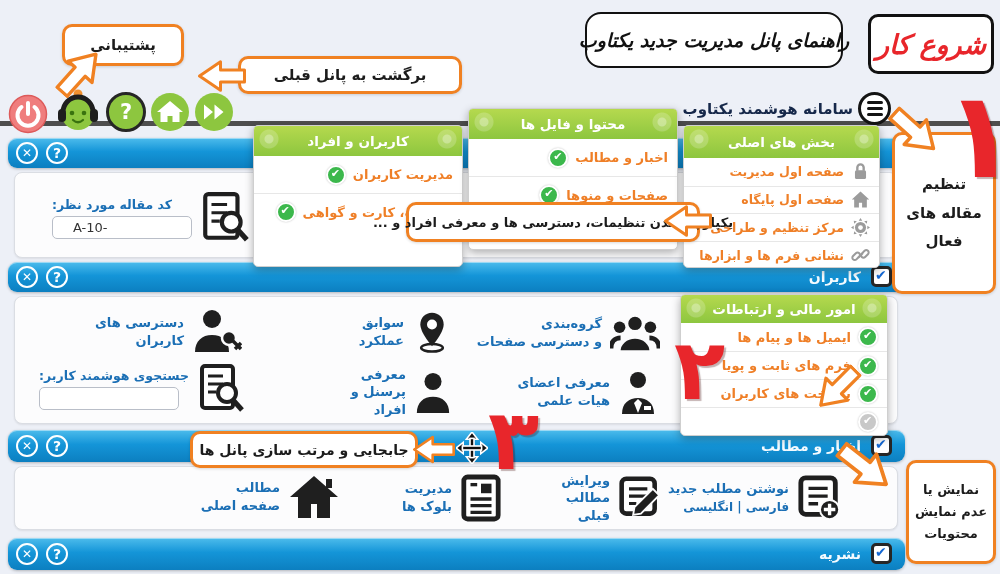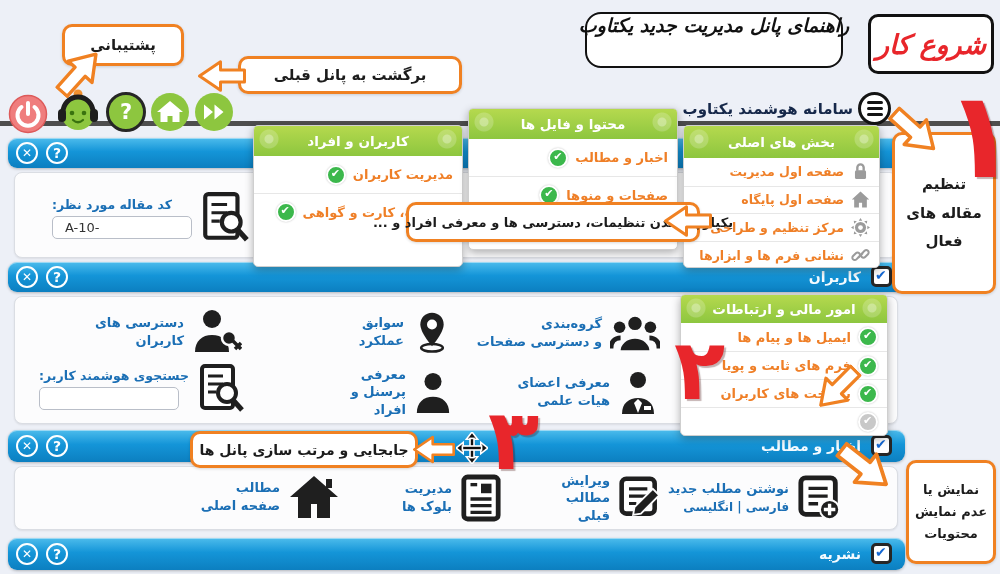--- a/index.html
+++ b/index.html
@@ -8,38 +8,38 @@
   .abs{position:absolute;}
   
   .tbtn{position:absolute;cursor:pointer;z-index:4;}
   .circbtn{border-radius:50%;display:flex;align-items:center;justify-content:center;}
   .helpbtn{width:40px;height:40px;background:#8dc63f;border:3px solid #262626;color:#fff;font-weight:bold;font-size:21px;}
   .hamb{width:33px;height:33px;border:3px solid #141414;background:#fff;border-radius:50%;display:flex;flex-direction:column;align-items:center;justify-content:center;gap:3px;}
   .hamb i{display:block;width:16px;height:3px;background:#141414;border-radius:2px;}
   .drop{display:flex;align-items:center;gap:14px;background:#fff;border:1px solid #c9cdd6;border-radius:8px;padding:0 10px;height:27px;box-shadow:0 1px 2px rgba(0,0,0,.08);}
   .drop span{color:#5a5f6b;font-size:13px;direction:ltr;}
   .sysname{color:#16284a;font-weight:bold;font-size:15px;direction:rtl;text-align:right;}
-  .guide{border:2.5px solid #111;border-radius:16px;background:#fff;font-family:"DejaVu Serif",serif;font-style:italic;font-weight:bold;font-size:19px;display:flex;justify-content:center;direction:rtl;color:#111;white-space:nowrap;z-index:5;}
+  .guide{border:2.5px solid #111;border-radius:16px;background:#fff;font-family:"DejaVu Serif",serif;font-style:italic;font-weight:bold;font-size:19px;display:flex;align-items:center;justify-content:center;direction:rtl;color:#111;white-space:nowrap;z-index:5;}
   .startbox{border:3px solid #111;border-radius:10px;background:#fff;display:flex;align-items:center;justify-content:center;color:#e8262b;font-weight:bold;font-size:27px;direction:rtl;z-index:5;}
   .divider{position:absolute;left:0;top:121px;width:1000px;height:5px;background:#4e4e4e;z-index:1;}
   
   .pbar{position:absolute;height:30px;border-radius:9px;background:linear-gradient(#4dbcec,#1495d8 45%,#0c7fc0);box-shadow:inset 0 1px 0 rgba(255,255,255,.45),0 1px 3px rgba(0,0,0,.25);z-index:2;}
   .bico{position:absolute;top:4px;width:22px;height:22px;border:2px solid #fff;border-radius:50%;color:#fff;text-align:center;font-weight:bold;font-size:12px;line-height:18px;cursor:pointer;}
   .bico.close::after{content:"\2715";}
   .bico.qm::after{content:"?";font-size:14px;}
   .btitle{position:absolute;right:44px;top:0;height:30px;display:flex;align-items:center;color:#f4fbff;font-weight:bold;font-size:14px;direction:rtl;}
   .cbx{position:absolute;right:13px;top:4px;width:21px;height:21px;background:#fff;border:3px solid #262626;border-radius:5px;cursor:pointer;}
   .cbx::after{content:"\2714";position:absolute;left:1px;top:-2px;color:#1467d2;font-size:14px;font-weight:bold;}
   .pbox{position:absolute;background:#fcfcfd;border:1px solid #dadde3;border-radius:8px;box-shadow:0 1px 2px rgba(0,0,0,.08);z-index:2;}
   .pitem{position:absolute;display:flex;align-items:center;justify-content:flex-end;gap:8px;z-index:3;cursor:pointer;}
   .plbl{text-align:right;color:#1b6fb5;font-weight:bold;font-size:13px;line-height:1.35;direction:rtl;}
   .plbl .sub{font-size:12px;}
   .fieldcol{display:flex;flex-direction:column;align-items:flex-start;gap:4px;}
   .fieldcol label{color:#1b6fb5;font-weight:bold;font-size:12.5px;direction:rtl;white-space:nowrap;}
-  .pinput{border:1px solid #b9bec8;border-radius:5px;height:23px;font-size:13px;padding:0 12px;width:140px;background:#fff;direction:ltr;color:#333;}
+  .pinput{border:1px solid #b9bec8;border-radius:5px;height:23px;font-size:13px;padding:0 20px;width:140px;background:#fff;direction:ltr;color:#333;}
   
   .menu{position:absolute;background:#fff;border:1px solid #cfcfcf;border-radius:5px;box-shadow:0 3px 9px rgba(0,0,0,.30);overflow:hidden;z-index:6;}
   .mhead{height:30px;background:linear-gradient(#b5d94e,#8dc63f);color:#fff;font-weight:bold;font-size:13.5px;display:flex;align-items:center;justify-content:center;direction:rtl;position:relative;}
   .mhead::before,.mhead::after{content:"";position:absolute;top:-8px;width:42px;height:42px;background:radial-gradient(circle,rgba(255,255,255,.55) 0 4px,rgba(255,255,255,.25) 5px 9px,transparent 10px);opacity:.8;}
   .mhead::before{left:-6px;} .mhead::after{right:-6px;}
   .mrow{display:flex;align-items:center;justify-content:flex-end;gap:7px;padding:0 9px;font-size:13px;font-weight:bold;color:#ef7f27;direction:ltr;cursor:pointer;}
   .mrow .lab{direction:rtl;}
   .mrow + .mrow{border-top:1px solid #e7e7e7;}
   .h37{height:37px;} .h28{height:27.6px;font-size:12.5px;text-align:center;} .h28b{height:28px;}
   .chkc{width:20px;height:20px;border-radius:50%;background:#3cb84c;border:2px solid #fff;box-shadow:0 0 2px rgba(0,0,0,.25);position:relative;flex:0 0 auto;}

